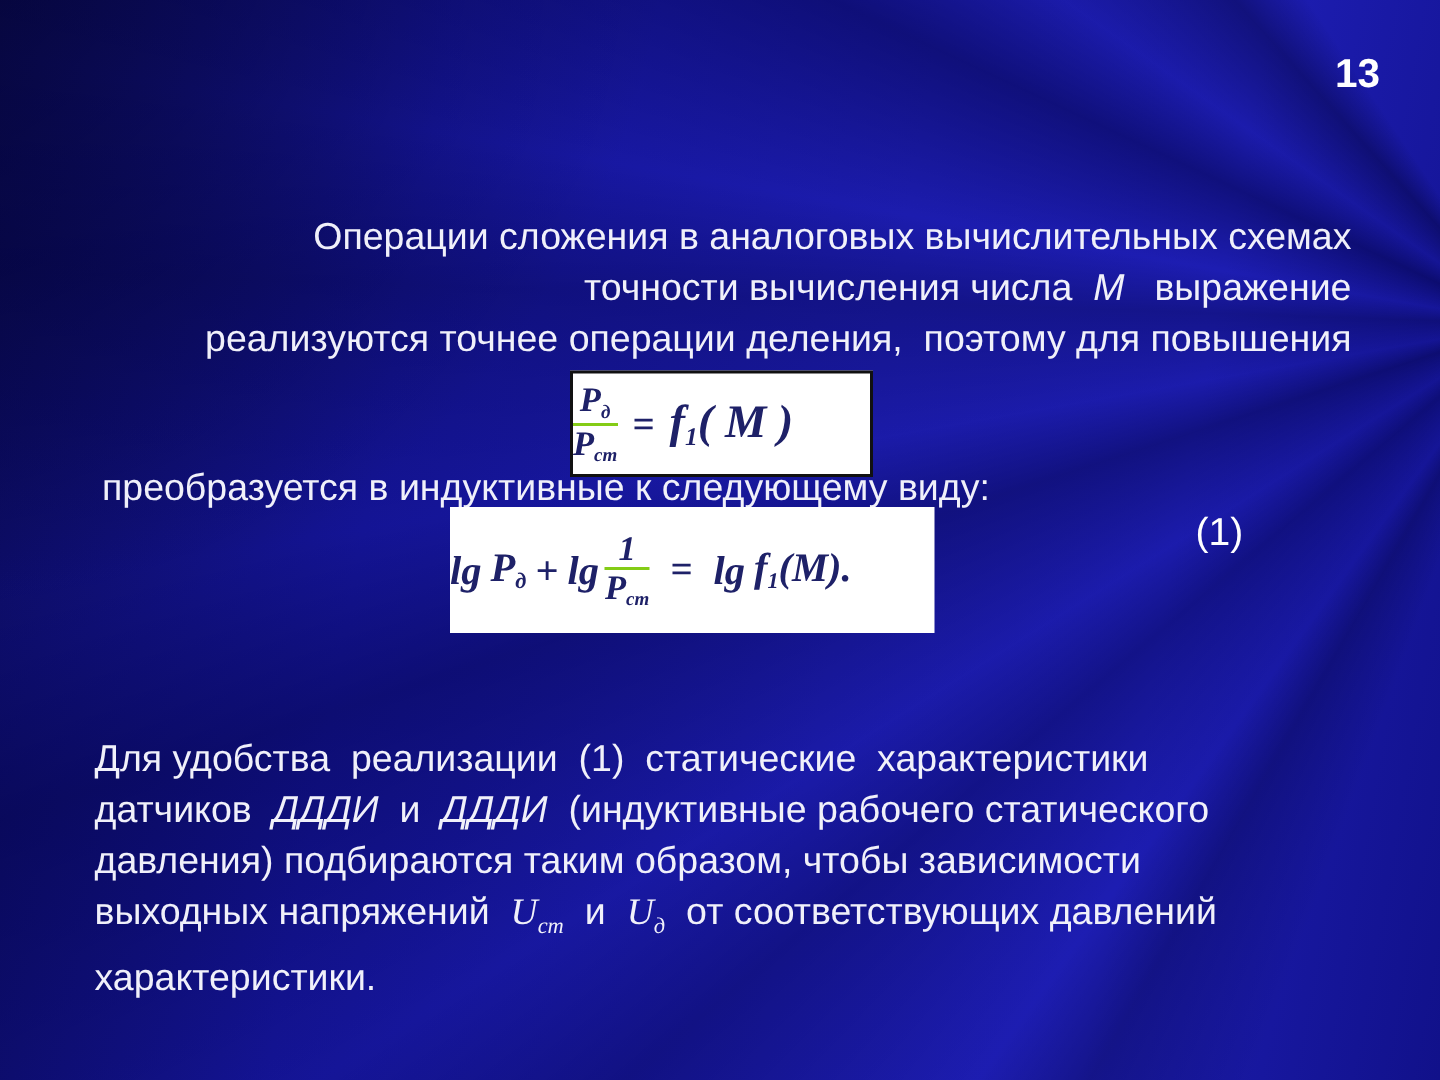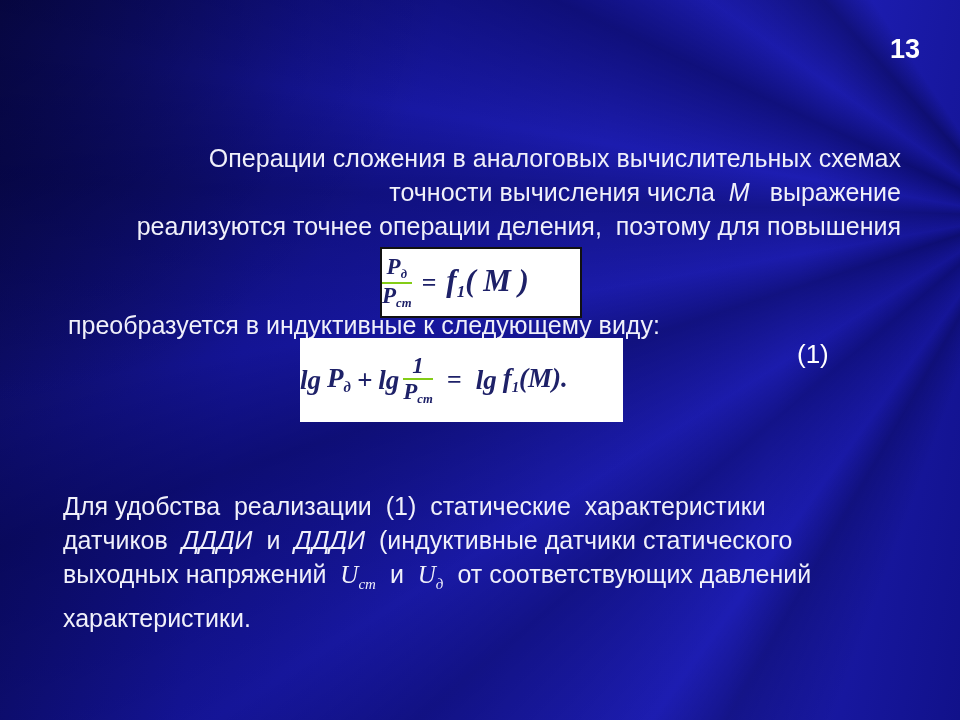--- a/index.html
+++ b/index.html
@@ -116,21 +116,24 @@
 
   <div class="para p2">
     <div class="line">
       <span class="seg">Для удобства &nbsp;реализации &nbsp;(1) &nbsp;статические &nbsp;характеристики</span>
     </div>
     <div class="line">
       <span class="seg">датчиков</span>
       <span class="seg var-sans">ДДДИ</span>
       <span class="seg">и</span>
       <span class="seg var-sans">ДДДИ</span>
-      <span class="seg">(индуктивные датчики статического</span>
+      <span class="seg">(индуктивные рабочего статического</span>
+    </div>
+    <div class="line">
+      <span class="seg">давления) подбираются таким образом, чтобы зависимости</span>
     </div>
     <div class="line">
       <span class="seg">выходных напряжений</span>
       <span class="seg u-term"><span>U</span><span class="bsub">ст</span></span>
       <span class="seg">и</span>
       <span class="seg u-term"><span>U</span><span class="bsub">д</span></span>
       <span class="seg">от соответствующих давлений</span>
     </div>
     <div class="line">
       <span class="seg">характеристики.</span>

